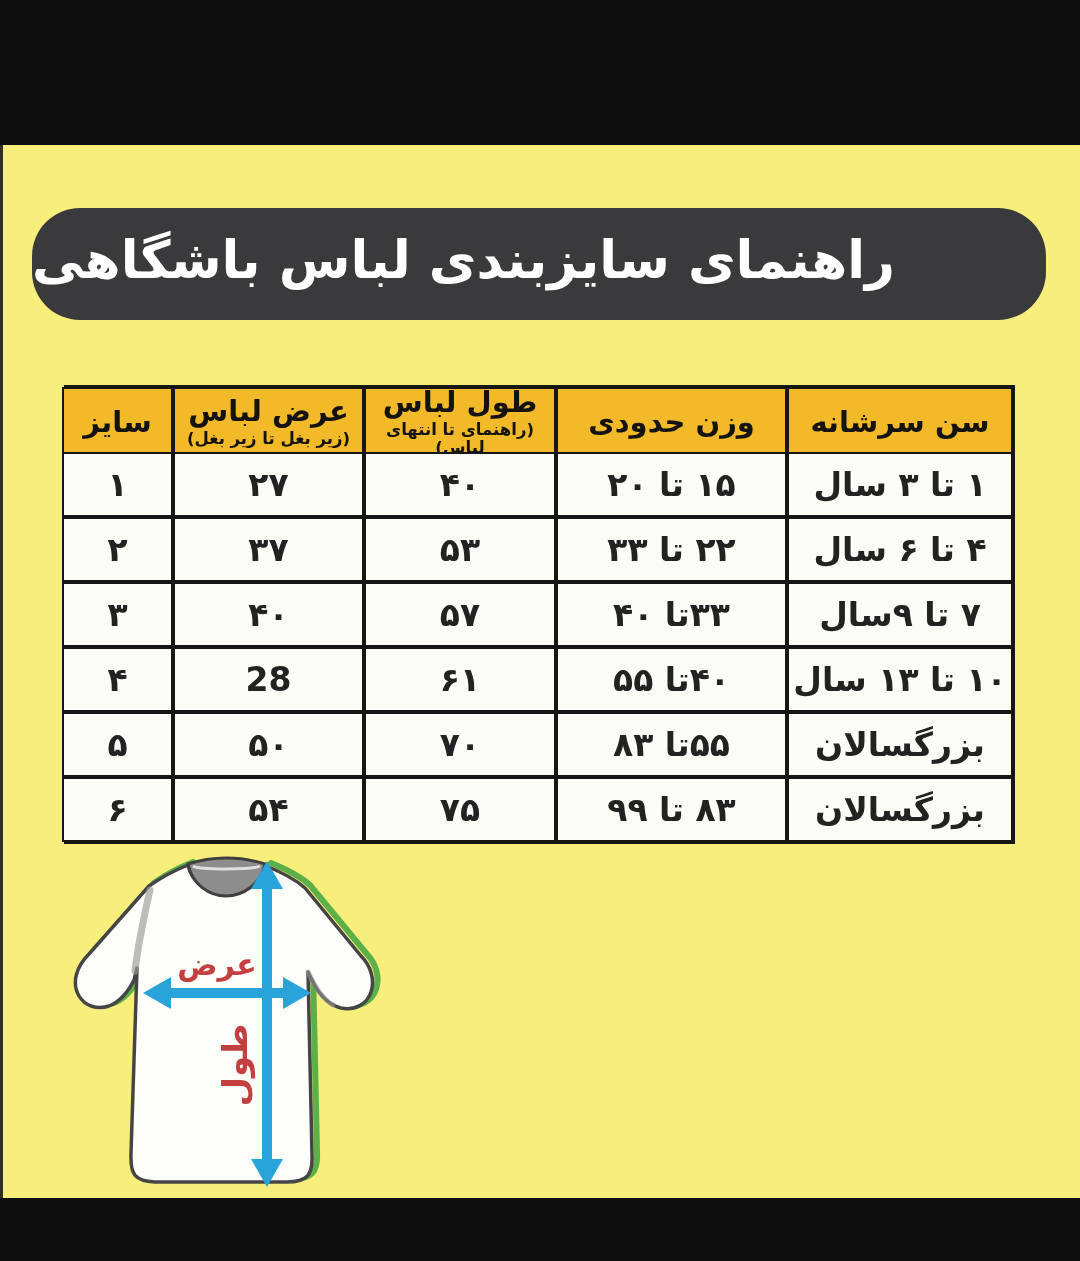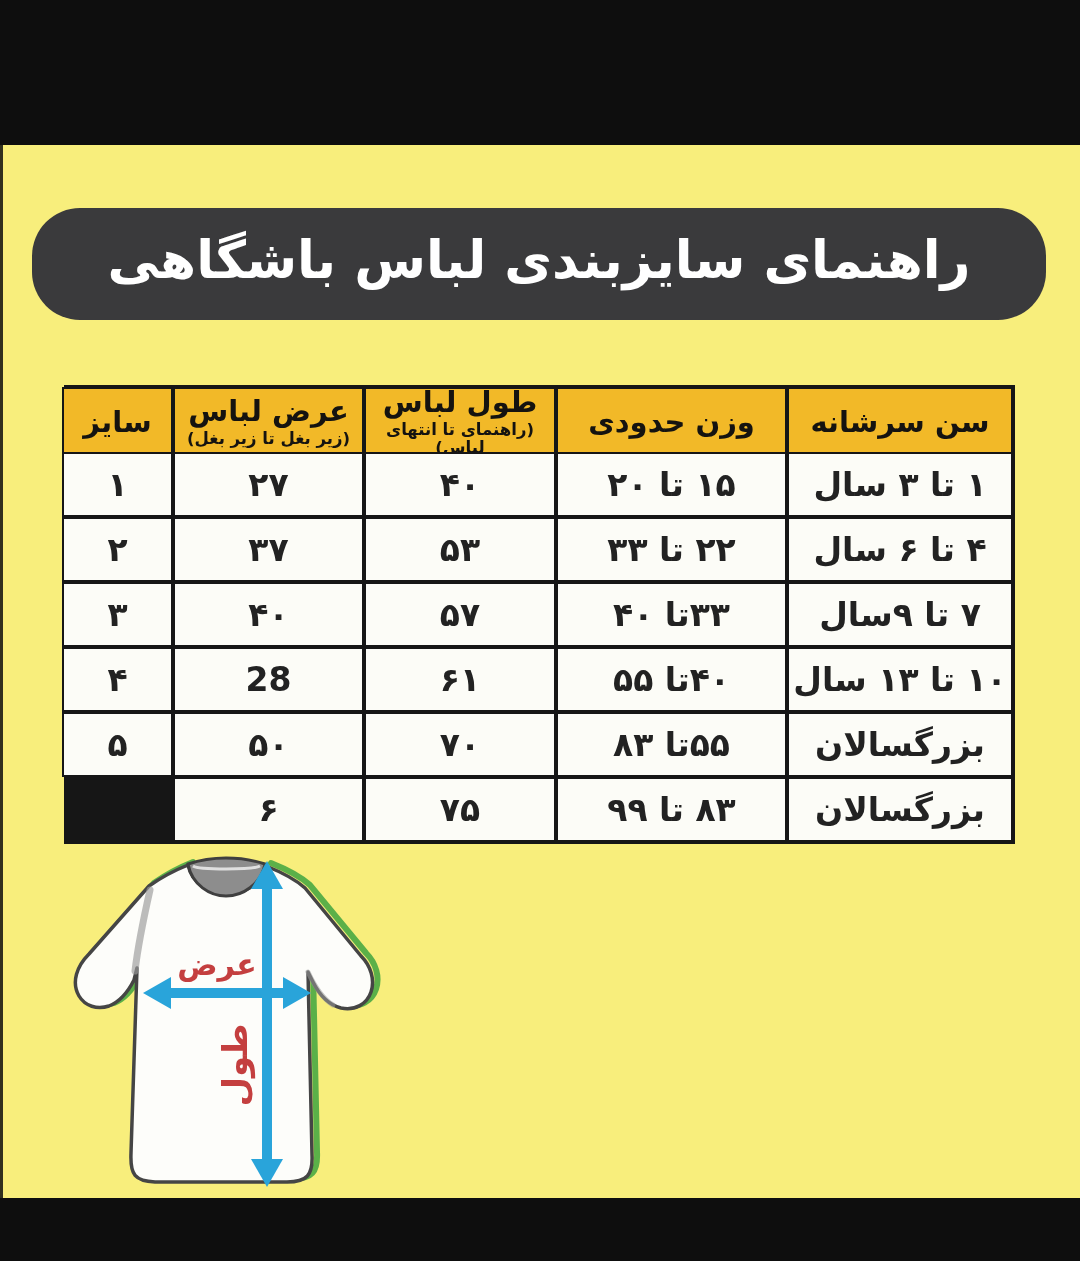--- a/index.html
+++ b/index.html
@@ -17,21 +17,21 @@
   .top-bar { top: 0; height: 145px; }
   .bottom-bar { top: 1198px; height: 63px; }
   .left-sliver {
     position: absolute; left: 0; top: 145px; width: 3px; height: 1053px;
     background: var(--bar_black, #0e0e0e); opacity: .85;
   }
   .title-box {
     position: absolute; left: 32px; top: 208px; width: 1014px; height: 112px;
     background: var(--title_bg, #3a3a3c);
     border-radius: 48px;
-    display: flex; align-items: center; justify-content: center;
+    display: flex; align-items: center; justify-content: flex-end;
     direction: rtl;
   }
   .title-box .title-text {
     color: #ffffff; font-size: 52px; font-weight: bold;
     letter-spacing: 0; line-height: 1; padding-bottom: 8px;
   }
   .size-table {
     position: absolute; left: 64px; top: 385px; width: 951px;
     direction: rtl;
     display: grid;
@@ -112,20 +112,21 @@
     <div class="cell body">28</div>
     <div class="cell body">۴</div>
     <div class="cell body">بزرگسالان</div>
     <div class="cell body">۵۵تا ۸۳</div>
     <div class="cell body">۷۰</div>
     <div class="cell body">۵۰</div>
     <div class="cell body">۵</div>
     <div class="cell body">بزرگسالان</div>
     <div class="cell body">۸۳ تا ۹۹</div>
     <div class="cell body">۷۵</div>
+    <div class="cell body">۵۴</div>
     <div class="cell body">۶</div>
   </div>
 
 <div class="tshirt-figure">
   <svg viewBox="0 0 360 347" xmlns="http://www.w3.org/2000/svg">
 
     <path d="M 123 12 C 108 18, 94 26, 84 33 L 24 101 C 12 113, 6 129, 14 143 C 20 153, 32 157, 44 153 C 54 149, 63 139, 69 127 L 72 115 L 66 300 C 65 322, 70 328, 90 329 L 222 329 C 242 329, 248 322, 247 302 L 243 119 L 248 129 C 255 143, 264 152, 276 155 C 290 158, 302 151, 306 139 C 310 127, 306 113, 296 103 L 240 35 C 230 26, 216 19, 201 13" fill="none" stroke="var(--outline_green,#49a942)" stroke-width="6" stroke-linecap="round" transform="translate(5,-3)" opacity="0.9"></path>
 
     <path d="M 123 12 C 108 18, 94 26, 84 33 L 24 101 C 12 113, 6 129, 14 143 C 20 153, 32 157, 44 153 C 54 149, 63 139, 69 127 L 72 115 L 66 300 C 65 322, 70 328, 90 329 L 222 329 C 242 329, 248 322, 247 302 L 243 119 L 248 129 C 255 143, 264 152, 276 155 C 290 158, 302 151, 306 139 C 310 127, 306 113, 296 103 L 240 35 C 230 26, 216 19, 201 13 C 196 33, 177 41, 161 41 C 145 41, 127 31, 123 12 Z" fill="#fdfdfa" stroke="#454545" stroke-width="3.5" stroke-linejoin="round"></path>
 

